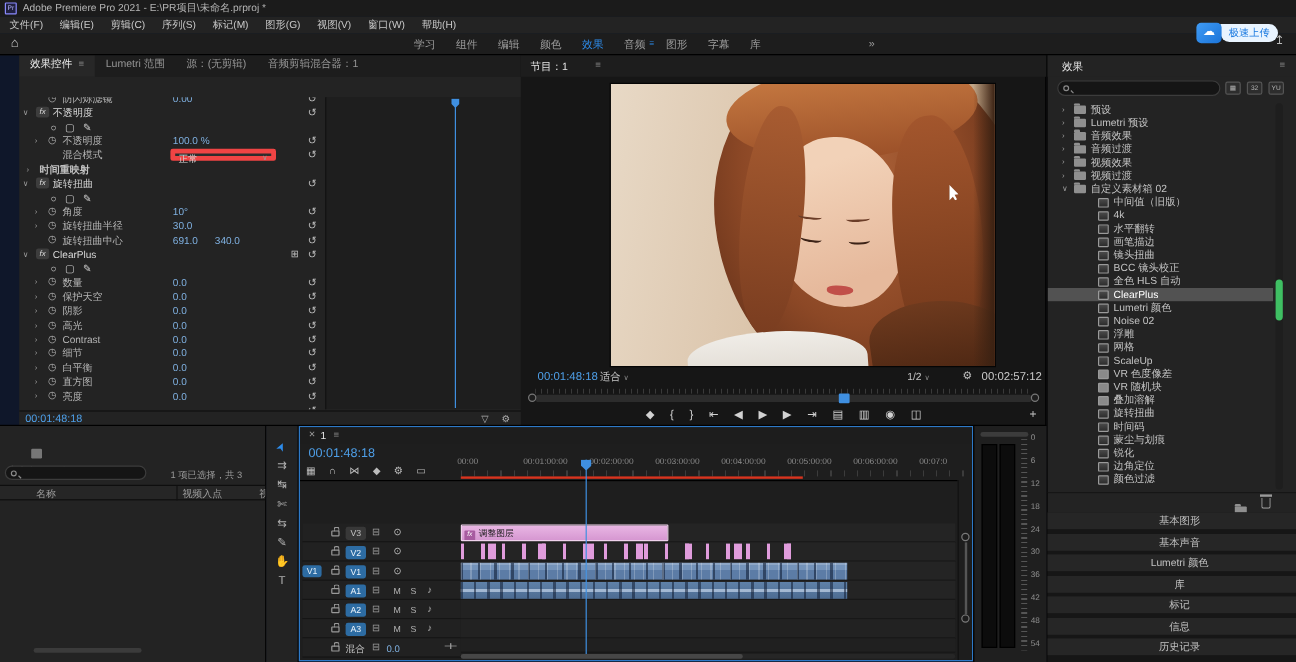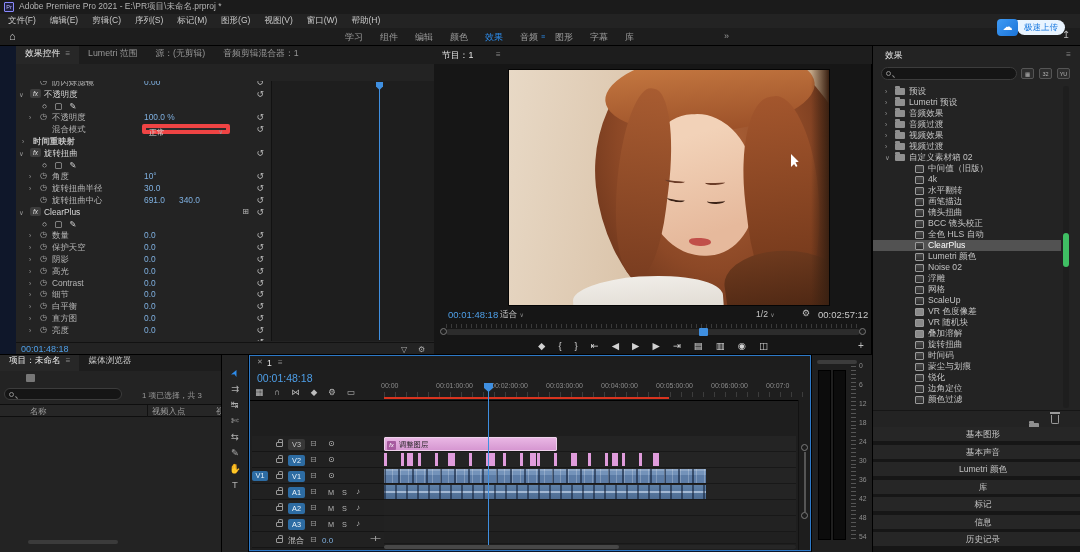--- a/index.html
+++ b/index.html
@@ -829,25 +829,20 @@
         <div class="stackbar">基本声音</div>
         <div class="stackbar">Lumetri 颜色</div>
         <div class="stackbar">库</div>
         <div class="stackbar">标记</div>
         <div class="stackbar">信息</div>
         <div class="stackbar">历史记录</div>
       </div>
   </div>
 
   <div class="abs prjpanel">
-    <div class="prjtabs">
-
-    <span class="ptab on"><span>项目：未命名</span><span class="pmenu"> ≡</span></span>
-        <span class="ptab"><span>媒体浏览器</span></span>
-      </div>
     <div class="prjcrumb">
       <span class="clap"></span>
       <span>未命名.prproj</span>
     </div>
     <div class="prjsearch">
         <span class="mag"></span>
       </div>
 
     <div class="prjstatus">1 项已选择，共 3</div>
     <div class="prjhdr">

